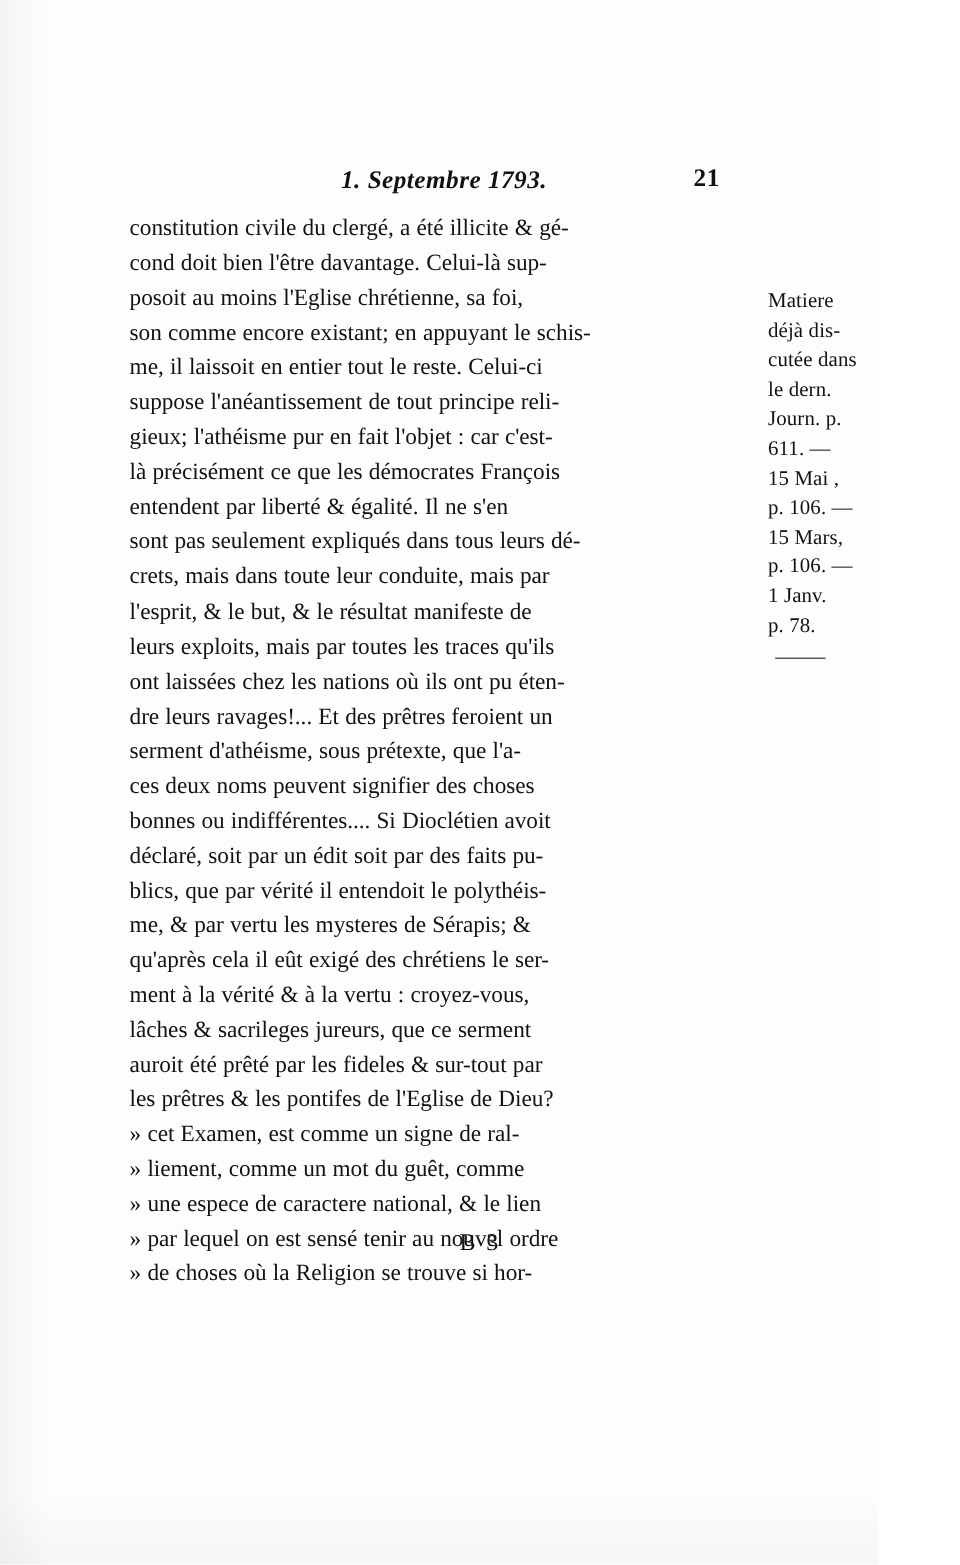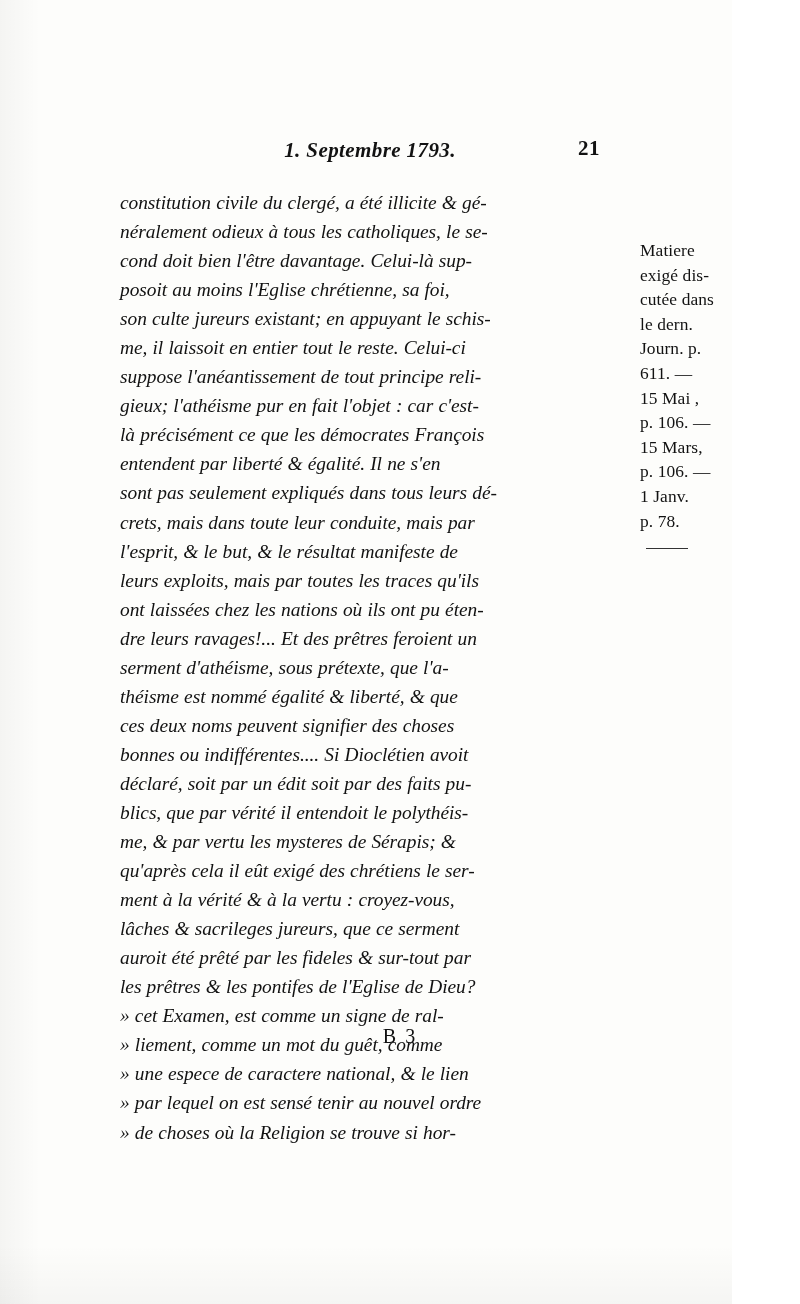--- a/index.html
+++ b/index.html
@@ -43,28 +43,27 @@
   }
 
   
   .main-column {
     position: absolute;
     top: 176px;
     left: 108px;
     width: 508px;
   }
   .main-column p {
-    margin: 12px;
+    margin: 0;
     font-size: 19.4px;
     line-height: 29.05px;
     text-align: justify;
     text-align-last: left;
     letter-spacing: -0.05px;
     word-spacing: 0.4px;
-    font-style: italic;
   }
   .main-column .line {
     display: block;
     white-space: nowrap;
   }
 
   
   .margin-note {
     position: absolute;
     top: 238px;
@@ -118,58 +117,56 @@
   <div class="edge-shade-bottom"></div>
 
   <div class="header">
     <div class="header-title">1. Septembre 1793.</div>
   </div>
   <div class="page-number">21</div>
 
   <div class="main-column">
     <p>
       <span class="line">constitution civile du clergé, a été illicite &amp; gé-</span>
-      <span class="line">néralement odieux à tous les catholiques, le se-</span>
       <span class="line">cond doit bien l'être davantage. Celui-là sup-</span>
       <span class="line">posoit au moins l'Eglise chrétienne, sa foi,</span>
-      <span class="line">son culte jureurs existant; en appuyant le schis-</span>
+      <span class="line">son comme encore existant; en appuyant le schis-</span>
       <span class="line">me, il laissoit en entier tout le reste. Celui-ci</span>
       <span class="line">suppose l'anéantissement de tout principe reli-</span>
       <span class="line">gieux; l'athéisme pur en fait l'objet : car c'est-</span>
       <span class="line">là précisément ce que les démocrates François</span>
       <span class="line">entendent par liberté &amp; égalité. Il ne s'en</span>
       <span class="line">sont pas seulement expliqués dans tous leurs dé-</span>
       <span class="line">crets, mais dans toute leur conduite, mais par</span>
       <span class="line">l'esprit, &amp; le but, &amp; le résultat manifeste de</span>
       <span class="line">leurs exploits, mais par toutes les traces qu'ils</span>
       <span class="line">ont laissées chez les nations où ils ont pu éten-</span>
       <span class="line">dre leurs ravages!... Et des prêtres feroient un</span>
       <span class="line">serment d'athéisme, sous prétexte, que l'a-</span>
-      <span class="line">théisme est nommé égalité &amp; liberté, &amp; que</span>
       <span class="line">ces deux noms peuvent signifier des choses</span>
       <span class="line">bonnes ou indifférentes.... Si Dioclétien avoit</span>
       <span class="line">déclaré, soit par un édit soit par des faits pu-</span>
       <span class="line">blics, que par vérité il entendoit le polythéis-</span>
       <span class="line">me, &amp; par vertu les mysteres de Sérapis; &amp;</span>
       <span class="line">qu'après cela il eût exigé des chrétiens le ser-</span>
       <span class="line">ment à la vérité &amp; à la vertu : croyez-vous,</span>
       <span class="line">lâches &amp; sacrileges jureurs, que ce serment</span>
       <span class="line">auroit été prêté par les fideles &amp; sur-tout par</span>
       <span class="line">les prêtres &amp; les pontifes de l'Eglise de Dieu?</span>
       <span class="line">» cet Examen, est comme un signe de ral-</span>
       <span class="line">» liement, comme un mot du guêt, comme</span>
       <span class="line">» une espece de caractere national, &amp; le lien</span>
       <span class="line">» par lequel on est sensé tenir au nouvel ordre</span>
       <span class="line">» de choses où la Religion se trouve si hor-</span>
     </p>
   </div>
 
   <div class="margin-note">
     <span class="line">Matiere</span>
-    <span class="line">exigé dis-</span>
+    <span class="line">déjà dis-</span>
     <span class="line">cutée dans</span>
     <span class="line">le dern.</span>
     <span class="line">Journ. p.</span>
     <span class="line">611. —</span>
     <span class="line">15 Mai ,</span>
     <span class="line">p. 106. —</span>
     <span class="line">15 Mars,</span>
     <span class="line">p. 106. —</span>
     <span class="line">1 Janv.</span>
     <span class="line">p. 78.</span>

